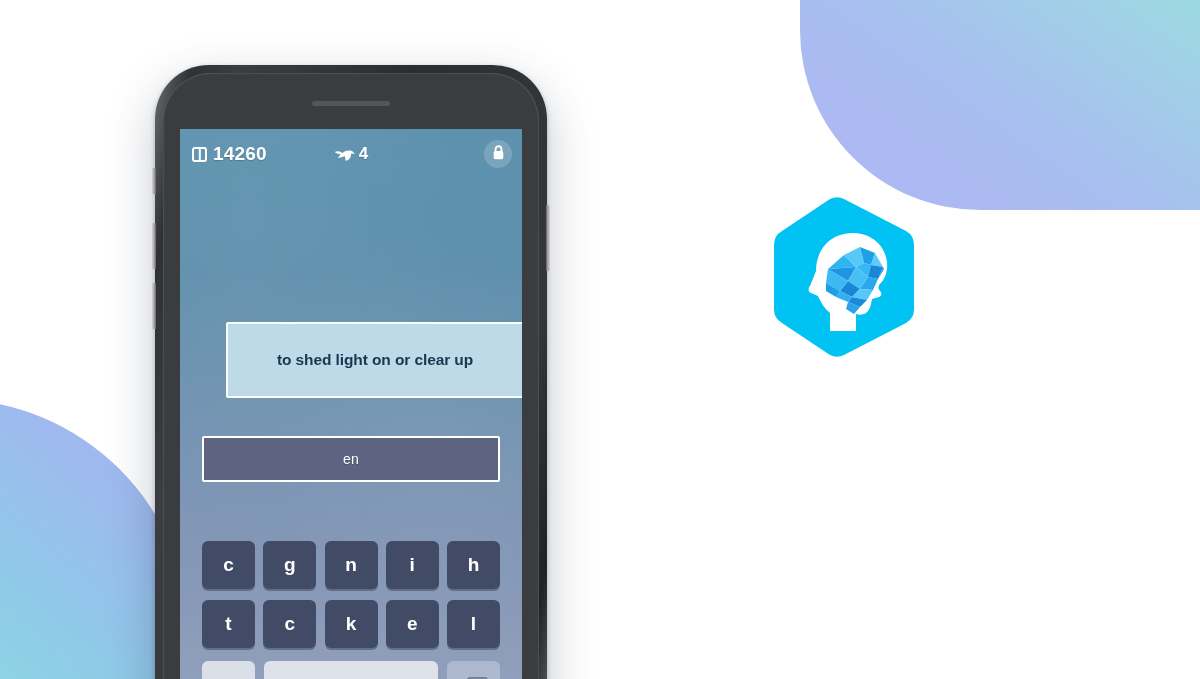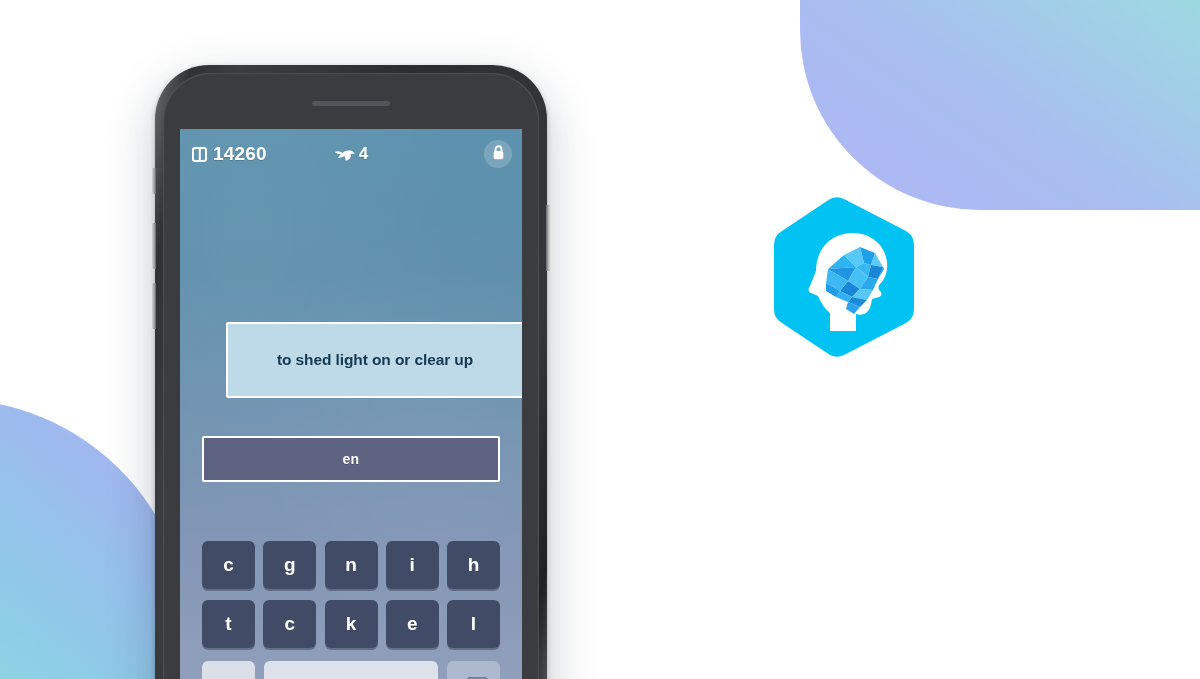--- a/index.html
+++ b/index.html
@@ -220,21 +220,21 @@
     border: 2px solid #ffffff;
     border-radius: 2px;
     box-sizing: border-box;
     display: flex;
     align-items: center;
     justify-content: center;
   }
   .answer-text {
     color: #ffffff;
     font-size: 14px;
-    font-weight: bold;
+    font-weight: normal;
     letter-spacing: 0.3px;
     text-shadow: 0 1px 1px rgba(0,0,0,0.2);
   }
 
   
   .keyboard {
     position: absolute;
     left: 22px;
     top: 412px;
     width: 298px;

